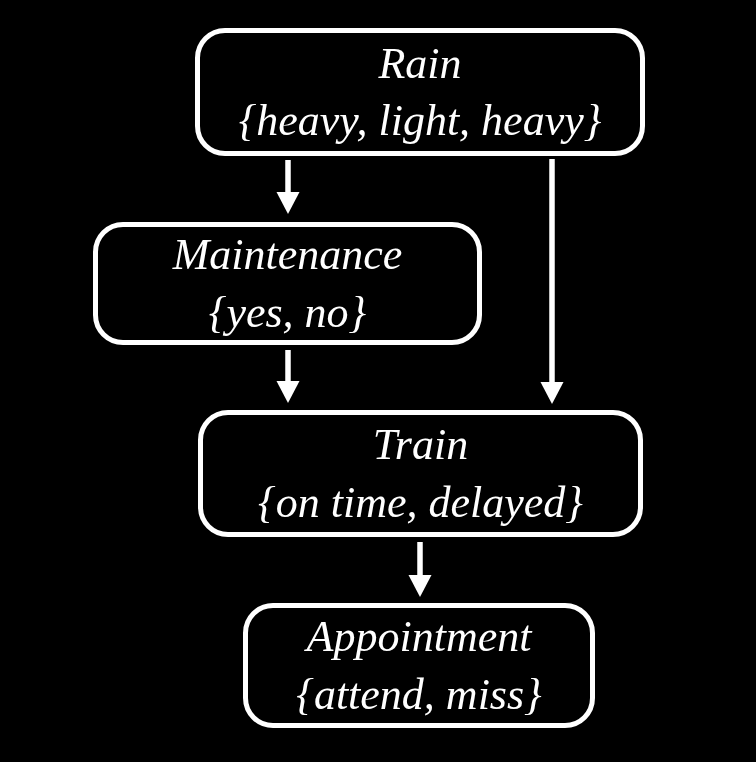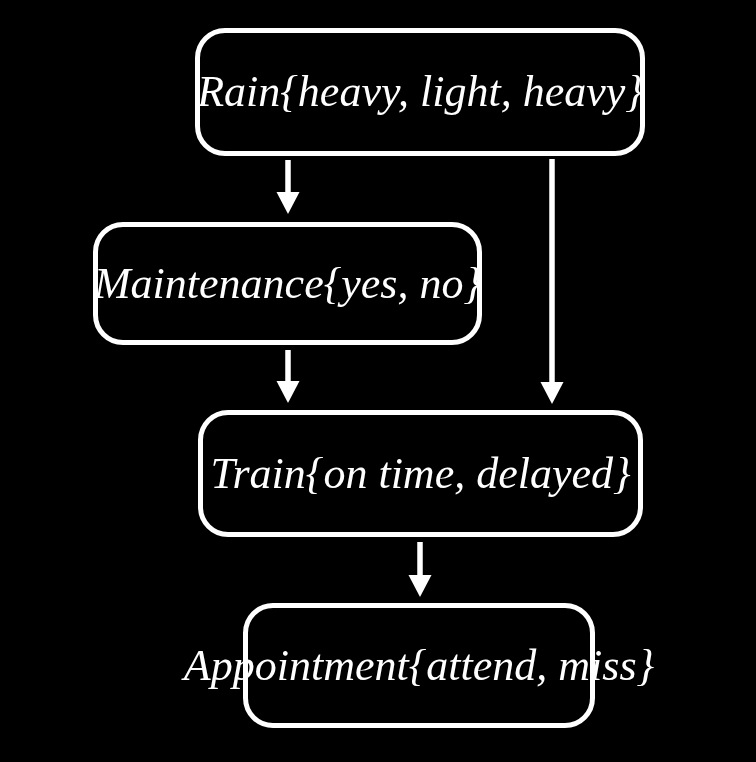--- a/index.html
+++ b/index.html
@@ -31,20 +31,21 @@
     fill: var(--fg);
     stroke: none;
   }
   .node {
     position: absolute;
     border: 5px solid var(--fg);
     border-radius: 30px;
     background: var(--bg);
     color: var(--fg);
     display: flex;
+    flex-direction: column;
     align-items: center;
     justify-content: center;
     text-align: center;
     font-style: italic;
     font-size: 44px;
     line-height: 1.3;
   }
   .node-rain        { left: 195px; top:  28px; width: 450px; height: 128px; }
   .node-maintenance { left:  93px; top: 222px; width: 389px; height: 123px; }
   .node-train       { left: 198px; top: 410px; width: 445px; height: 127px; }

